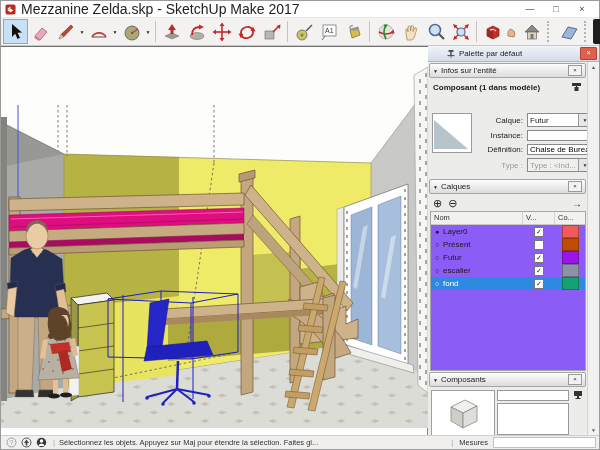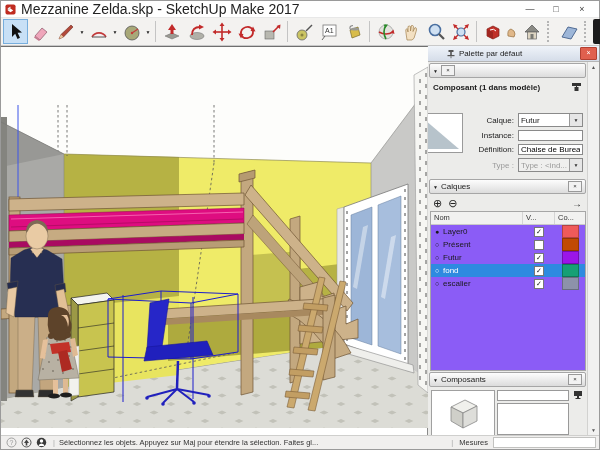--- a/index.html
+++ b/index.html
@@ -37,21 +37,21 @@
   .scrollcol{width:11px;flex:none;background:#f1f1f0;border-left:1px solid #d2d2d0;display:flex;flex-direction:column;justify-content:space-between;align-items:center;padding:2px 0;}
   .scroll-btn{font-size:5px;color:#555;}
   .section-header{height:13px;flex:none;margin:1px 1px 0 1px;background:linear-gradient(#fdfdfd,#dcdcdc);border:1px solid #a6a6a6;border-radius:2px;display:flex;align-items:center;padding:0 3px;}
   .sec-arrow{font-size:5px;margin-right:3px;color:#222;}
   .sec-title{flex:1;font-size:8px;}
   .sec-close{width:12px;height:9px;background:#f2f2f2;border:1px solid #999;font-size:6px;line-height:8px;text-align:center;color:#333;}
   
   .entity{height:100px;flex:none;padding:2px 4px 0 4px;box-sizing:border-box;}
   .heading-row{display:flex;align-items:center;margin:2px 1px 20px 1px;}
   .heading-row b{flex:1;font-size:8px;}
-  .entity-grid{display:flex;justify-content:flex-end;}
+  .entity-grid{display:flex;}
   .thumb{width:38px;height:38px;flex:none;background:#fff;border:1px solid #9a9a9a;}
   .fields{flex:1;display:grid;grid-template-columns:44px 1fr;gap:3px 4px;align-items:center;padding-left:7px;}
   .flabel{text-align:right;font-size:8px;color:#222;}
   .flabel.gray{color:#9a9a9a;}
   .finput{height:11px;background:#fff;border:1px solid #8a8a8a;font-size:8px;font-family:"Liberation Sans",sans-serif;padding:0 2px;width:100%;box-sizing:border-box;}
   .fselect{height:12px;background:#fff;border:1px solid #8a8a8a;display:flex;align-items:center;}
   .fselect .val{flex:1;padding:0 2px;font-size:8px;white-space:nowrap;overflow:hidden;}
   .fselect .drop{width:12px;height:100%;background:#e6e6e6;border-left:1px solid #9a9a9a;font-size:5px;display:flex;align-items:center;justify-content:center;color:#333;}
   .fselect.disabled{background:#efefee;}
   .fselect.disabled .val{color:#9b9b9b;}
@@ -485,20 +485,21 @@
         </svg>
         <span class="panel-title">Palette par défaut</span>
         <span class="close-red">×</span>
       </div>
 
       <div class="panel-body">
         <div class="panel-content">
 
           <div class="section-header">
             <span class="sec-arrow">▼</span>
+            <span class="sec-title">Infos sur l'entité</span>
             <span class="sec-close">×</span>
           </div>
           <div class="entity">
             <div class="heading-row">
               <b>Composant (1 dans modèle)</b>
               <svg width="11" height="11" viewBox="0 0 11 11">
                 <rect x="1" y="1" width="9" height="3" fill="#333"></rect>
                 <rect x="3.5" y="5" width="4" height="4" fill="#333"></rect>
                 <rect x="5" y="4" width="1" height="2" fill="#333"></rect>
               </svg>
@@ -572,39 +573,39 @@
     <span class="radio">○</span>
     <span class="lname">Futur</span>
     <span class="vis">
                     <span class="checkbox">✓</span>
                   </span>
     <span class="colcell">
                     <span class="swatch" style="background: rgb(155, 21, 232);"></span>
                   </span>
   </div>
 
+  <div class="lrow">
+    <span class="radio">○</span>
+    <span class="lname">escalier</span>
+    <span class="vis">
+                    <span class="checkbox">✓</span>
+                  </span>
+    <span class="colcell">
+                    <span class="swatch" style="background: rgb(141, 146, 170);"></span>
+                  </span>
+  </div>
+
   <div class="lrow selected">
     <span class="radio">○</span>
     <span class="lname">fond</span>
     <span class="vis">
                     <span class="checkbox">✓</span>
                   </span>
     <span class="colcell">
                     <span class="swatch" style="background: rgb(22, 160, 117);"></span>
-                  </span>
-  </div>
-
-  <div class="lrow">
-    <span class="radio">○</span>
-    <span class="lname">escalier</span>
-    <span class="vis">
-                    <span class="checkbox">✓</span>
-                  </span>
-    <span class="colcell">
-                    <span class="swatch" style="background: rgb(141, 146, 170);"></span>
                   </span>
   </div>
 </div>
           </div>
 
           <div class="section-header">
             <span class="sec-arrow">▼</span>
             <span class="sec-title">Composants</span>
             <span class="sec-close">×</span>
           </div>

